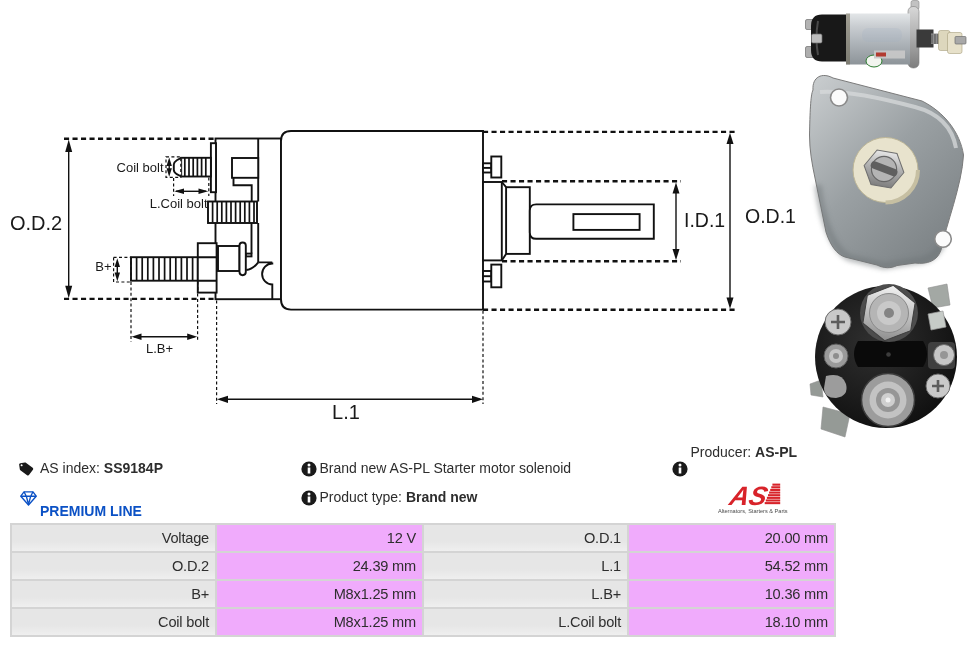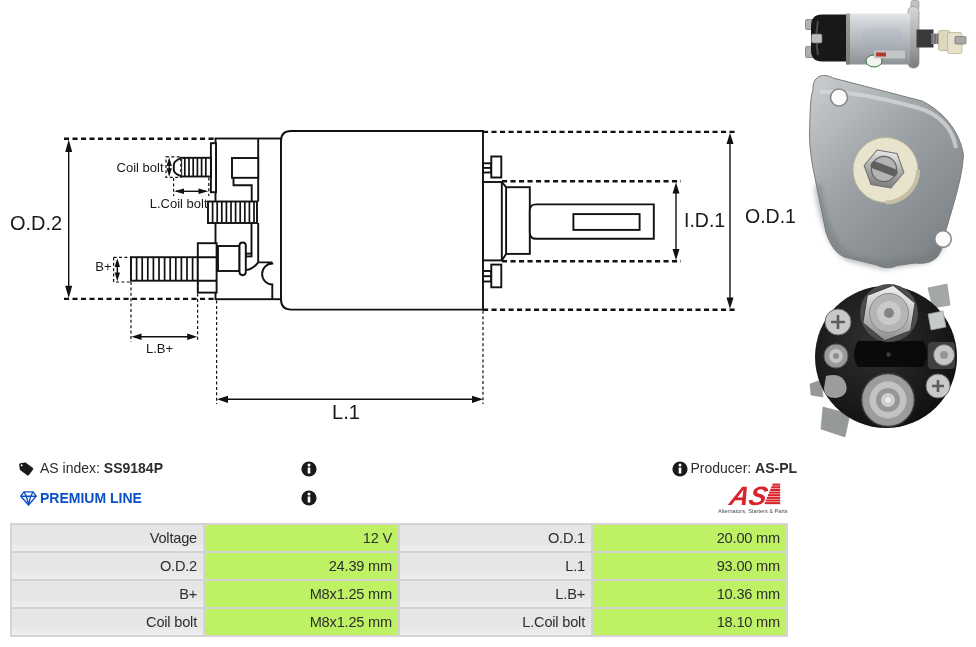--- a/index.html
+++ b/index.html
@@ -1,24 +1,24 @@
 <!DOCTYPE html>
 <html><head>
 <meta charset="utf-8">
 <style>
 html,body{margin:0;padding:0;background:#fff;}
 body{width:976px;height:647px;position:relative;font-family:"Liberation Sans",sans-serif;overflow:hidden;}
 .abs{position:absolute;}
 #info{position:absolute;left:0;top:0;width:976px;height:610px;}
 .irow{position:absolute;font-size:14px;color:#2d2d2d;white-space:nowrap;}
-.blue{color:#0b51c5;font-weight:bold;}
+.blue{color:#0b51c5;font-weight:bold;margin-top:13px;}
 table.spec{position:absolute;left:10px;top:523px;border-collapse:collapse;font-size:14.6px;letter-spacing:-0.2px;color:#2e2e2e;}
-table.spec td{height:26px;padding:0 6px 0 0;text-align:right;border:2px solid #d4d4d4;}
+table.spec td{height:26px;padding:0 6px 0 12px;text-align:right;border:2px solid #d4d4d4;}
 td.lab{background:linear-gradient(180deg,#e6e6e6 0%,#e6e6e6 62%,#efefef 100%);width:185px;}
-td.val{background:#bef264;width:187px;}
+td.val{background:#f0abfc;width:187px;}
 </style>
 </head>
 <body>
 
 <svg class="abs" style="left:0;top:0" width="800" height="450" viewBox="0 0 800 450">
 <g fill="none" stroke="#111" stroke-width="1.9">
 
   <rect x="215.5" y="138.5" width="65.5" height="160.7" fill="#fff"></rect>
 
   <path d="M258.2,138.5 V201.5 M258.2,223 V262.3"></path>
@@ -250,41 +250,43 @@
   <svg class="abs" style="left:17px;top:461px" width="19" height="16" viewBox="0 0 24 24">
     <path d="M21.41 11.58l-9-9C12.05 2.22 11.55 2 11 2H4c-1.1 0-2 .9-2 2v7c0 .55.22 1.05.59 1.42l9 9c.36.36.86.58 1.41.58.55 0 1.05-.22 1.41-.59l7-7c.37-.36.59-.86.59-1.41 0-.55-.22-1.06-.59-1.42zM5.5 7C4.67 7 4 6.33 4 5.5S4.67 4 5.5 4 7 4.67 7 5.5 6.33 7 5.5 7z" fill="#1a1a1a" transform="rotate(-8 12 12)"></path>
   </svg>
   <div class="irow" style="left:40px;top:460px">AS index: <b>SS9184P</b></div>
 
   <svg class="abs" style="left:300.5px;top:461px" width="16" height="16" viewBox="0 0 16 16">
     <circle cx="8" cy="8" r="7.6" fill="#1a1a1a"></circle>
     <rect x="6.7" y="6.5" width="2.6" height="6" fill="#fff"></rect>
     <circle cx="8" cy="3.9" r="1.5" fill="#fff"></circle>
   </svg>
+  <div class="irow" style="left:319.5px;top:460px">Brand new AS-PL Starter motor solenoid</div>
 
   <svg class="abs" style="left:671.5px;top:461px" width="16" height="16" viewBox="0 0 16 16">
     <circle cx="8" cy="8" r="7.6" fill="#1a1a1a"></circle>
     <rect x="6.7" y="6.5" width="2.6" height="6" fill="#fff"></rect>
     <circle cx="8" cy="3.9" r="1.5" fill="#fff"></circle>
   </svg>
-  <div class="irow" style="left:690.5px;top:460px">Producer: <b>AS-PL</b></div>
+  <div class="irow" style="left:690.5px;top:444px">Producer: <b>AS-PL</b></div>
 
   <svg class="abs" style="left:20px;top:490.5px" width="17" height="15" viewBox="0 0 17 15">
     <g fill="none" stroke="#0b51c5" stroke-width="1.35" stroke-linejoin="round">
       <path d="M4,0.8 L13,0.8 L16.2,5.2 L8.5,14 L0.8,5.2 Z"></path>
       <path d="M0.8,5.2 H16.2 M4,0.8 L6.3,5.2 L8.5,13.5 L10.7,5.2 L13,0.8"></path>
     </g>
   </svg>
   <div class="irow blue" style="left:40px;top:490px">PREMIUM LINE</div>
 
   <svg class="abs" style="left:300.5px;top:490px" width="16" height="16" viewBox="0 0 16 16">
     <circle cx="8" cy="8" r="7.6" fill="#1a1a1a"></circle>
     <rect x="6.7" y="6.5" width="2.6" height="6" fill="#fff"></rect>
     <circle cx="8" cy="3.9" r="1.5" fill="#fff"></circle>
   </svg>
+  <div class="irow" style="left:319.5px;top:489px">Product type: <b>Brand new</b></div>
 
   <svg class="abs" style="left:712px;top:478px" width="83" height="37" viewBox="0 0 83 37">
     <g fill="#d8232a">
       <text transform="translate(16.2,26.6) skewX(-14)" font-size="26.5" font-weight="bold" font-style="italic" font-family="Liberation Sans,sans-serif">AS</text>
       <rect x="60.4" y="5.6" width="7.8" height="2.1"></rect>
       <rect x="59.3" y="8.24" width="8.9" height="2.1"></rect>
       <rect x="58.2" y="10.88" width="10" height="2.1"></rect>
       <rect x="57.1" y="13.52" width="11.1" height="2.1"></rect>
       <rect x="56" y="16.16" width="12.2" height="2.1"></rect>
       <rect x="54.9" y="18.8" width="13.3" height="2.1"></rect>
@@ -300,21 +302,21 @@
       <tr>
         <td class="lab">Voltage</td>
         <td class="val">12 V</td>
         <td class="lab">O.D.1</td>
         <td class="val">20.00 mm</td>
       </tr>
   <tr>
         <td class="lab">O.D.2</td>
         <td class="val">24.39 mm</td>
         <td class="lab">L.1</td>
-        <td class="val">93.00 mm</td>
+        <td class="val">54.52 mm</td>
       </tr>
   <tr>
         <td class="lab">B+</td>
         <td class="val">M8x1.25 mm</td>
         <td class="lab">L.B+</td>
         <td class="val">10.36 mm</td>
       </tr>
   <tr>
         <td class="lab">Coil bolt</td>
         <td class="val">M8x1.25 mm</td>

